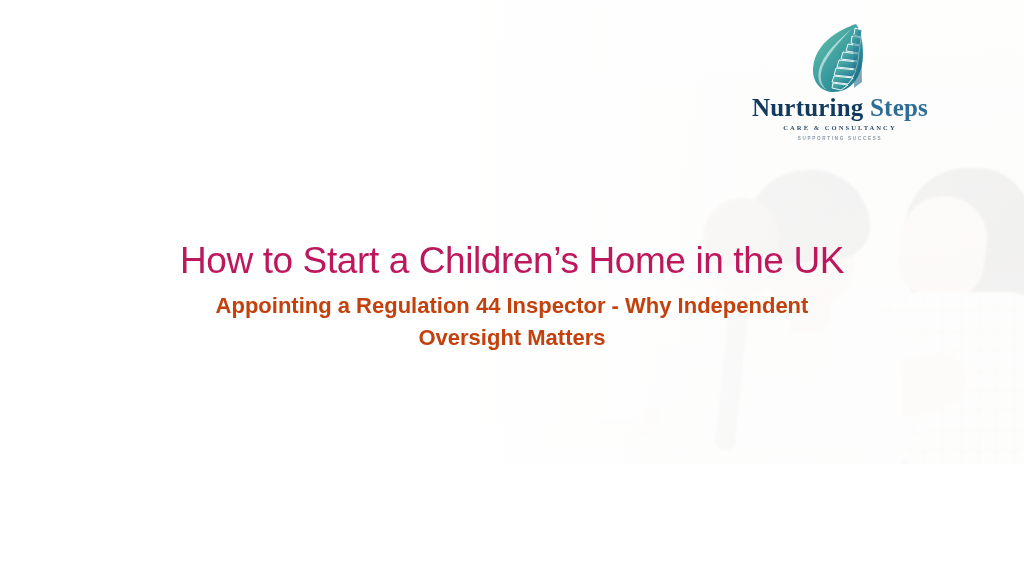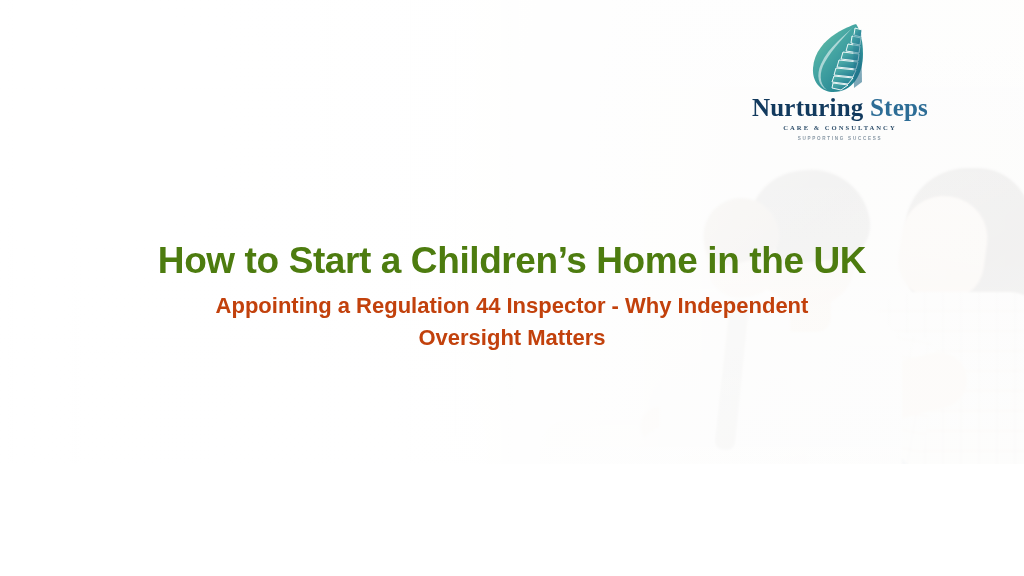--- a/index.html
+++ b/index.html
@@ -259,24 +259,24 @@
 
   
   .headings {
     position:absolute;
     left:0; right:0;
     top:240px;
     text-align:center;
   }
   .title {
     font-size:37px;
-    font-weight:700;
+    font-weight:400;
     letter-spacing:-.4px;
     line-height:1.12;
-    color:#4d7c0f;
+    color:#be185d;
     white-space:nowrap;
   }
   .subtitle {
     margin-top:9px;
     font-size:22px;
     font-weight:700;
     line-height:1.45;
     color:#c2410c;
     max-width:690px;
     margin-left:auto;

